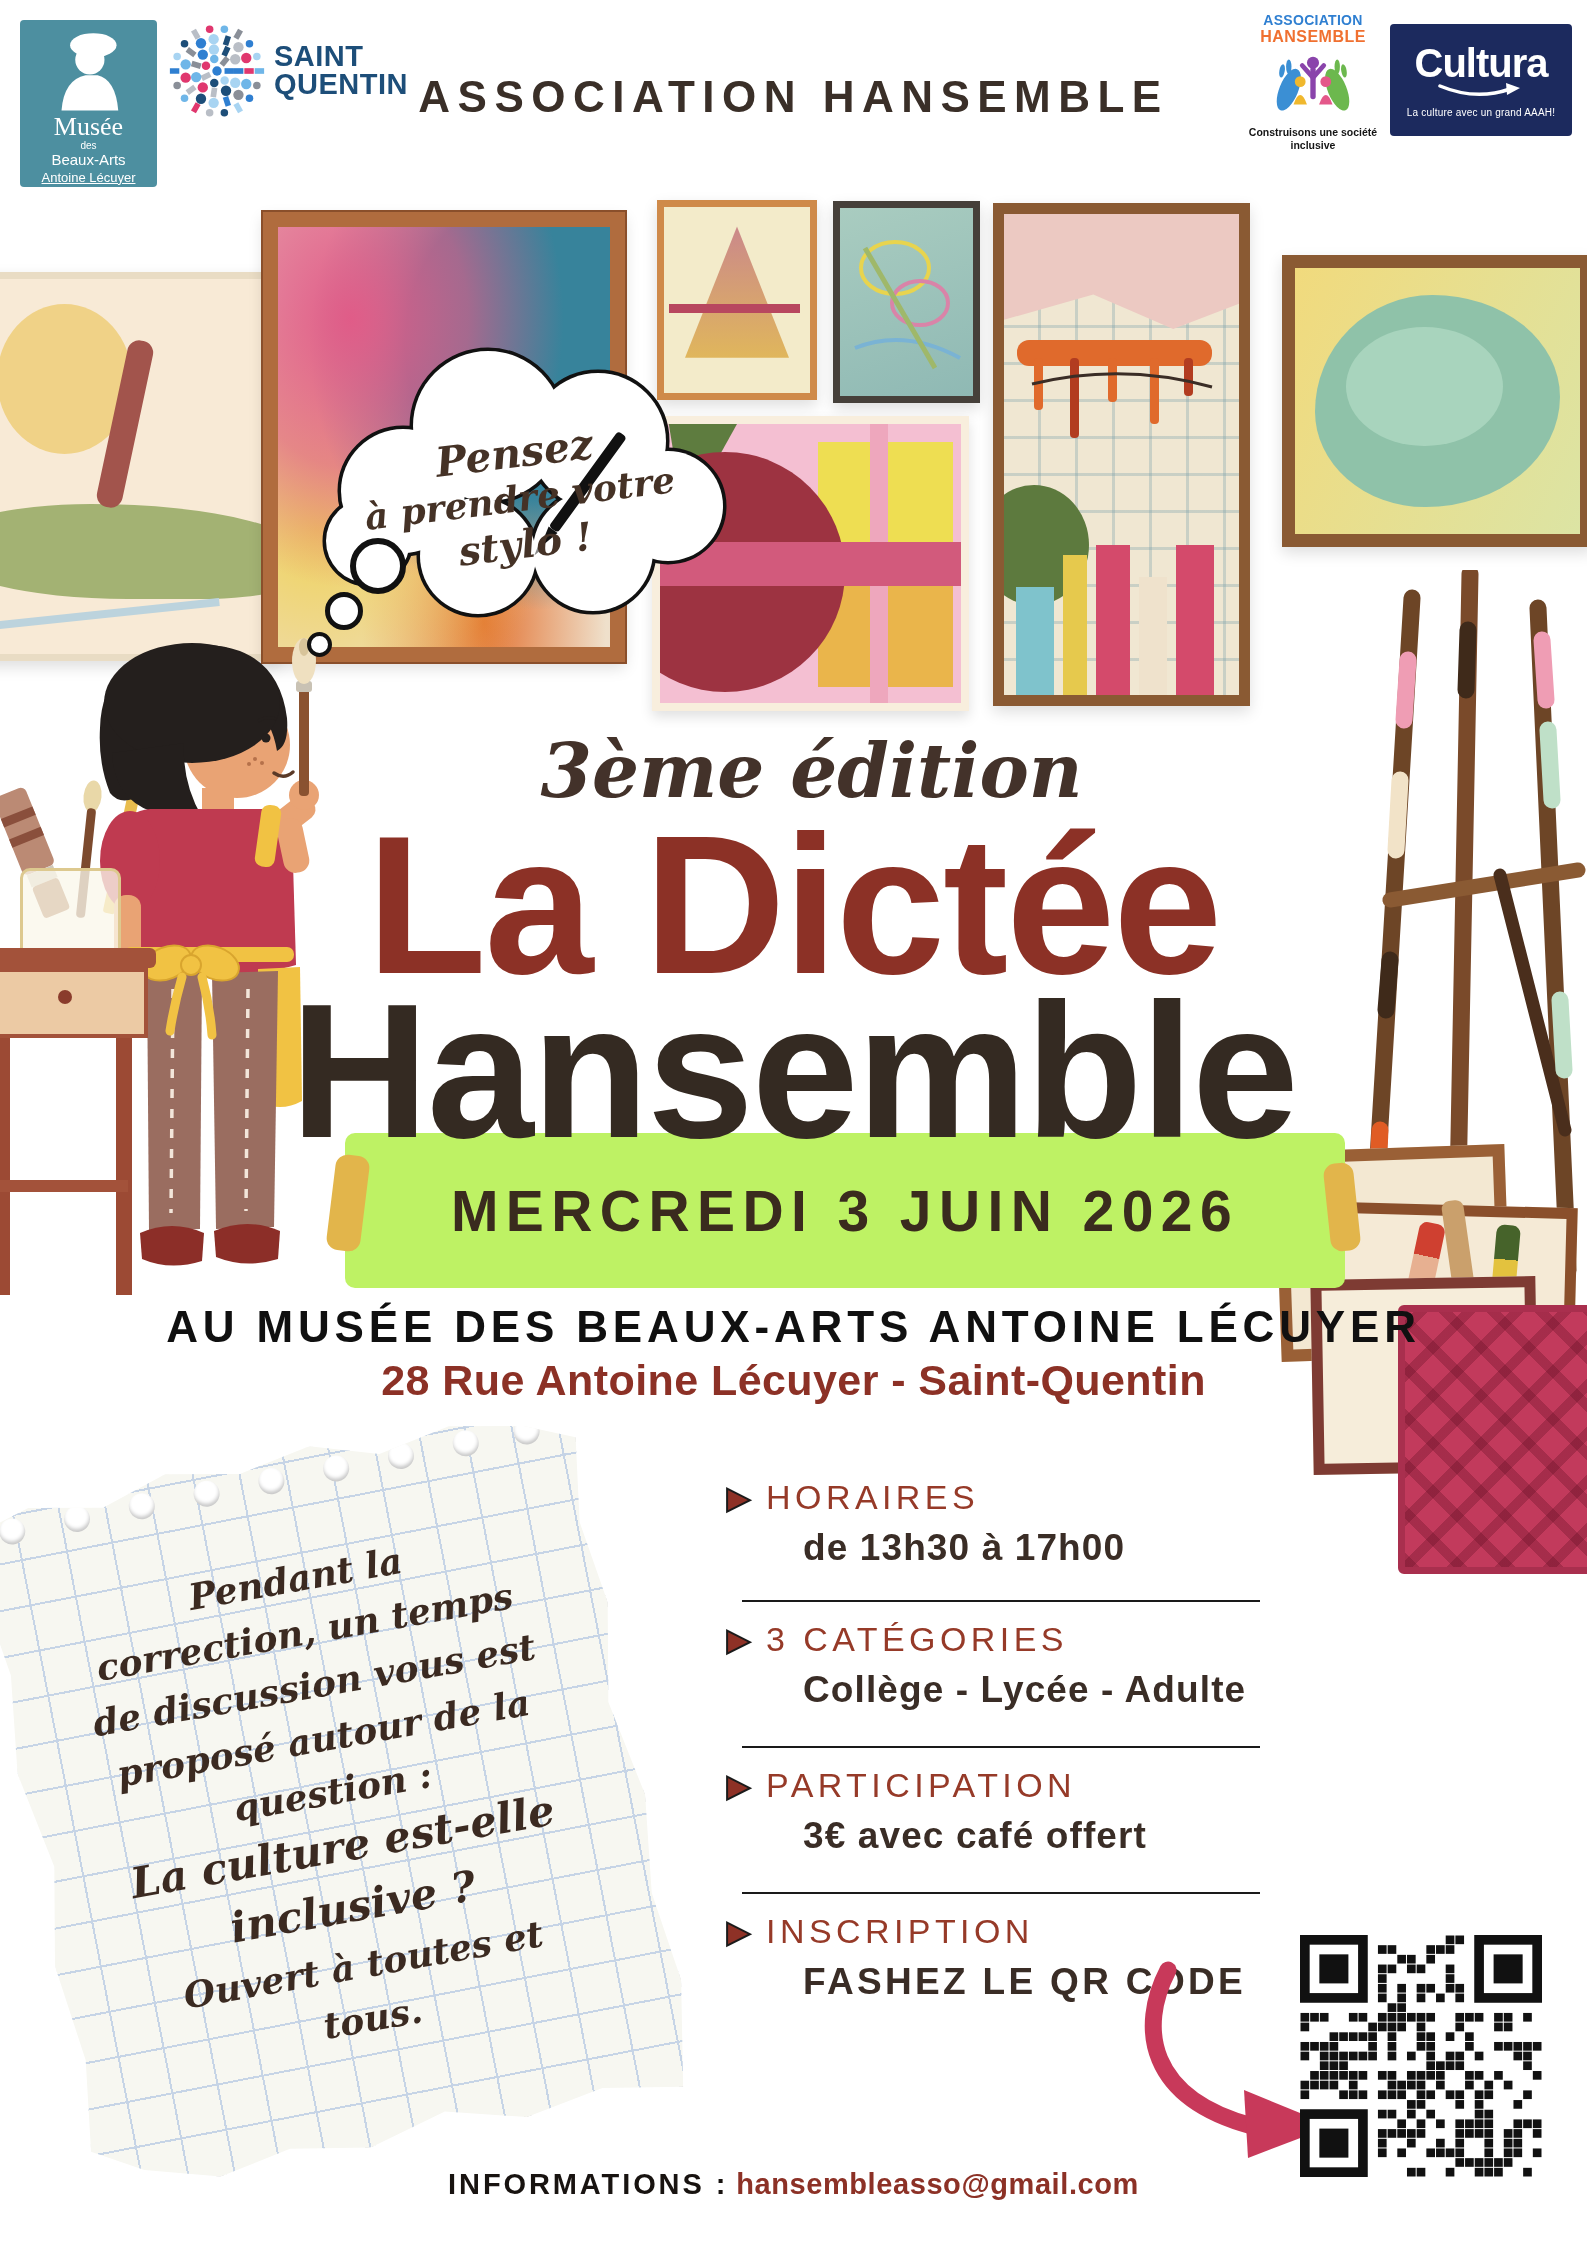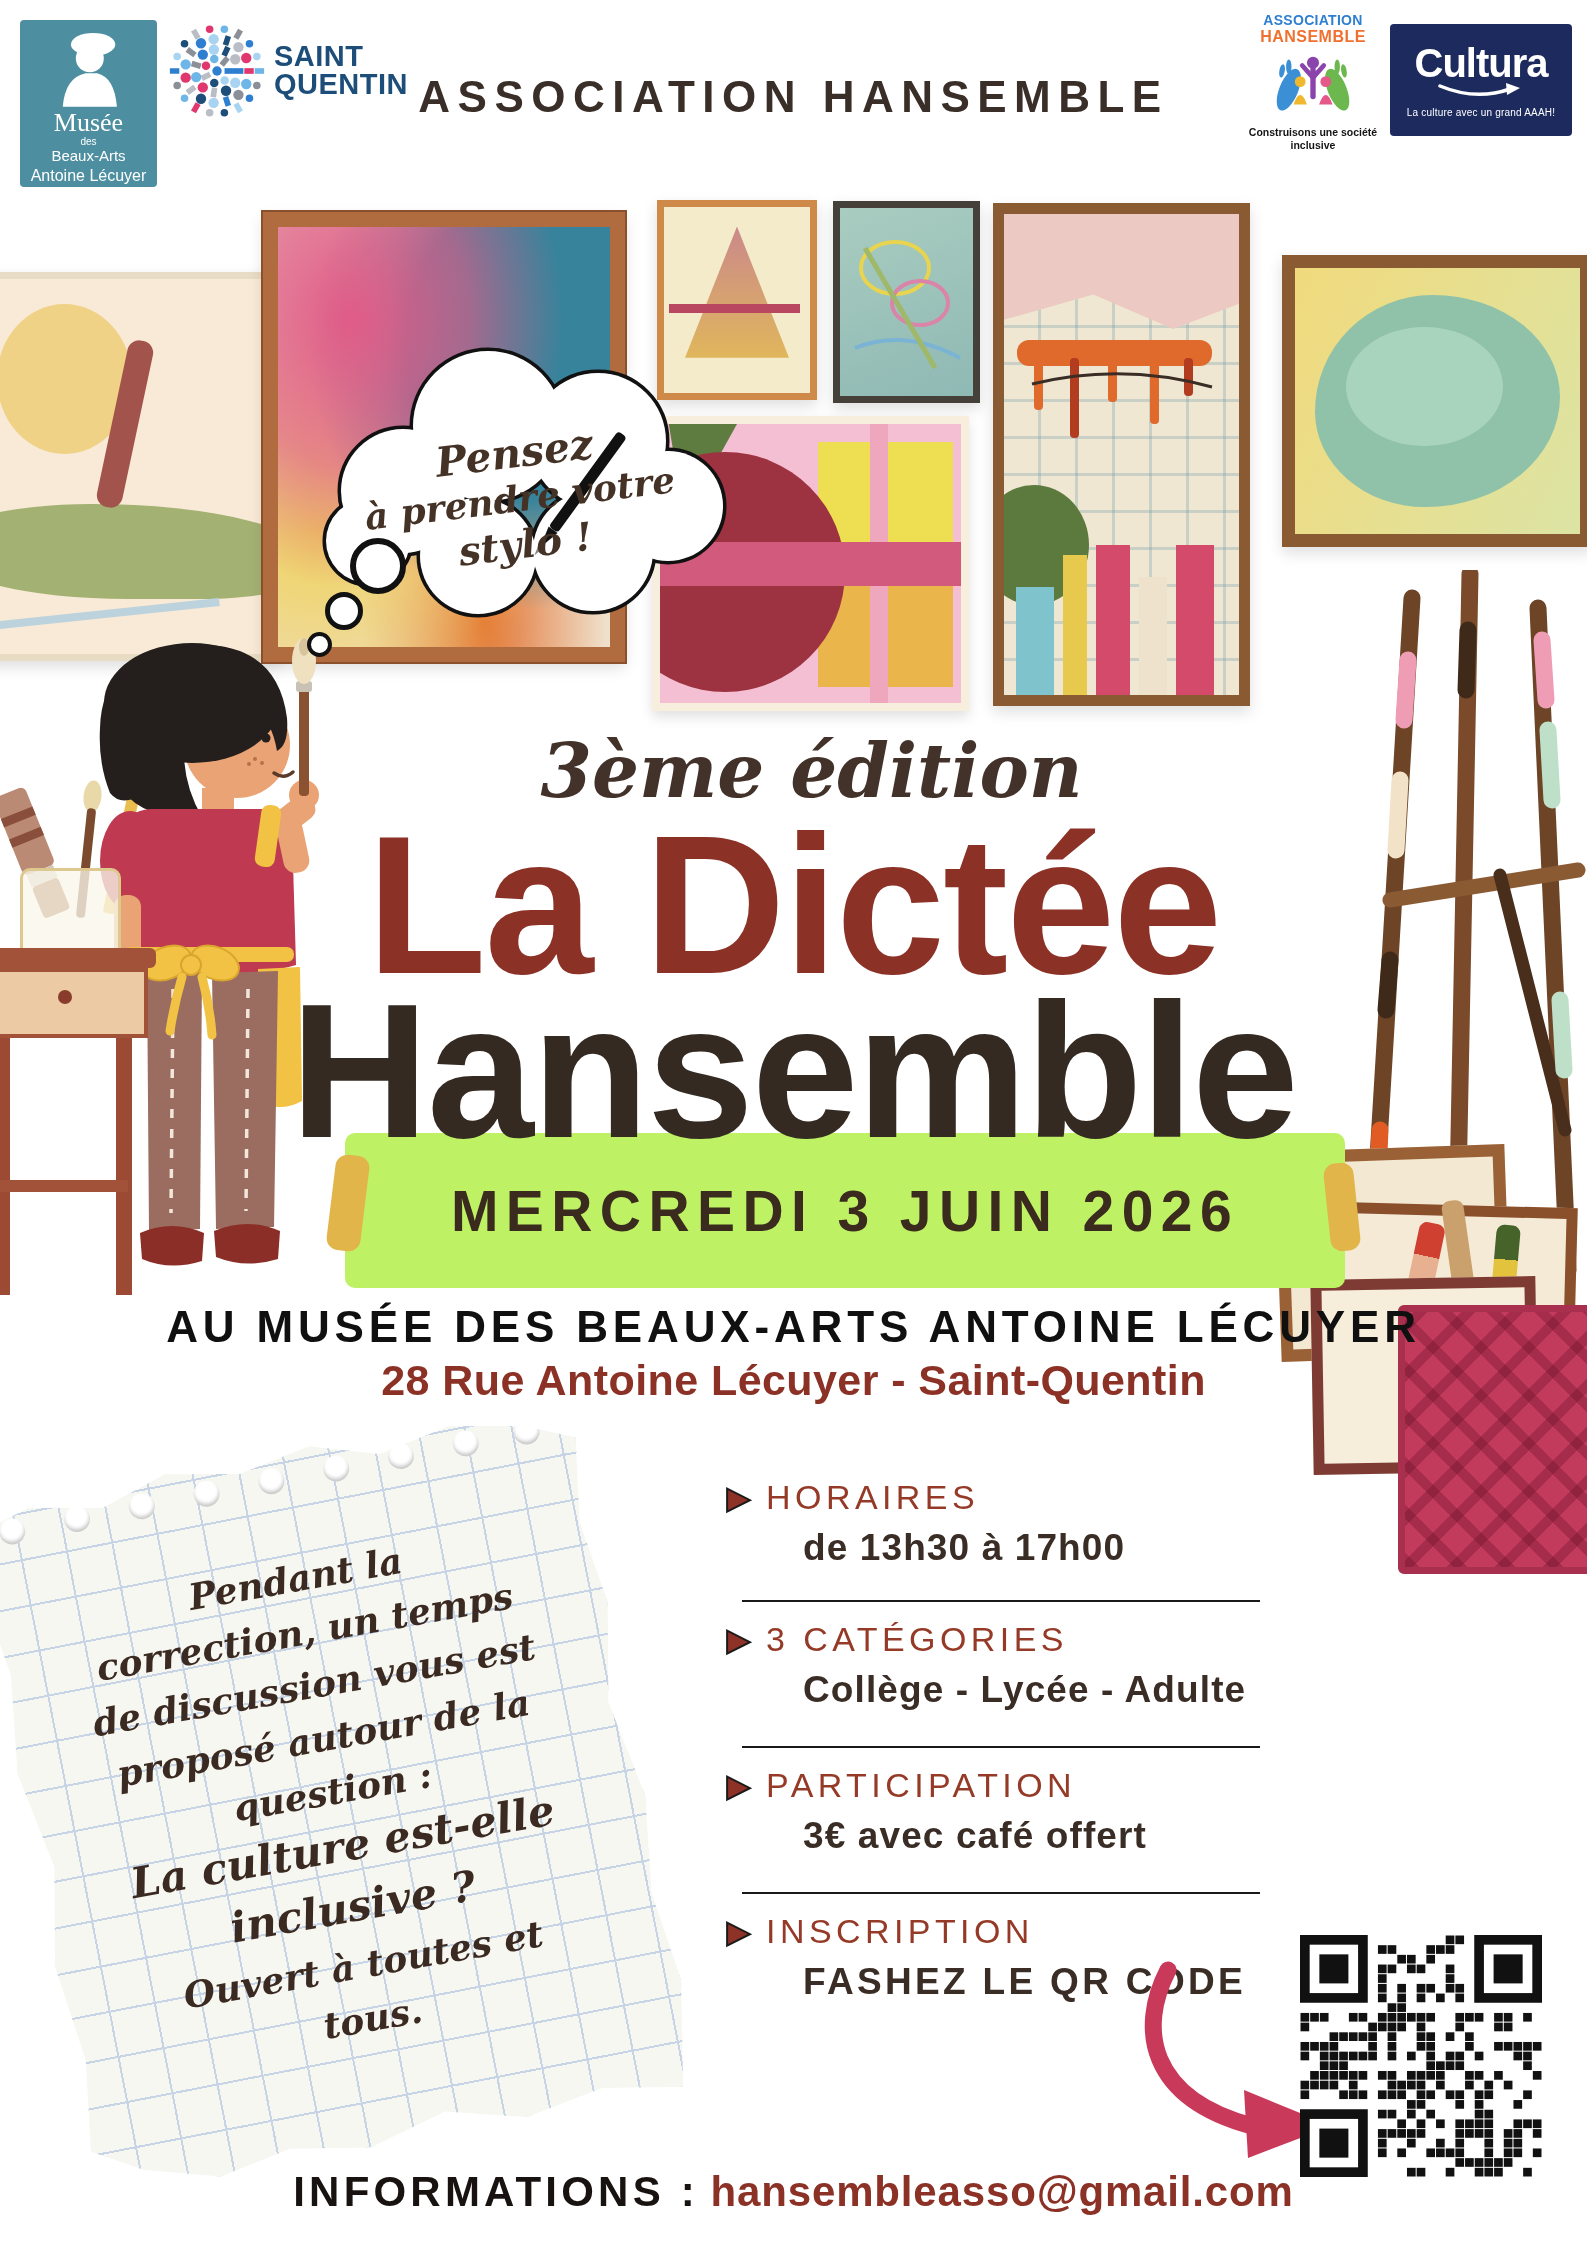--- a/index.html
+++ b/index.html
@@ -7,21 +7,21 @@
           font-family:"Liberation Sans",sans-serif;color:#3a2d26;}
   .abs{position:absolute;}
 
   
   .museum-card{left:20px;top:20px;width:137px;height:167px;background:#4d8fa0;border-radius:4px;
                display:flex;flex-direction:column;align-items:center;color:#fff;}
   .museum-card svg{width:92px;height:86px;margin-top:8px;}
   .museum-t1{font-size:26px;line-height:1;font-family:"Liberation Serif",serif;}
   .museum-t2{font-size:10px;line-height:1.2;}
   .museum-t3{font-size:15px;line-height:1.1;}
-  .museum-t4{font-size:16px;line-height:1.4;}
+  .museum-t4{font-size:13px;line-height:1.4;text-decoration:underline;}
   .sq-logo{left:168px;top:16px;width:240px;height:110px;display:flex;align-items:center;gap:8px;}
   .sq-text{font-size:29px;font-weight:bold;color:#1d4e79;line-height:.95;letter-spacing:.5px;}
   .header-title{left:360px;right:360px;top:72px;text-align:center;font-size:44px;font-weight:bold;
                 letter-spacing:.17em;color:#3a2f28;}
   .assoc-card{left:1238px;top:12px;width:150px;text-align:center;}
   .assoc-l1{font-size:14px;font-weight:bold;color:#2f7fd1;letter-spacing:.02em;}
   .assoc-l2{font-size:16px;font-weight:bold;color:#f07030;letter-spacing:.03em;}
   .assoc-card svg{width:82px;height:74px;margin:2px auto 0;}
   .assoc-tag{font-size:10.5px;font-weight:bold;color:#141414;line-height:1.25;width:140px;margin:0 auto;}
   .cultura-card{left:1390px;top:24px;width:182px;height:112px;background:#1c2a5e;border-radius:4px;
@@ -155,21 +155,21 @@
   .info-value.qrline{letter-spacing:.09em;}
   .divider{left:742px;width:518px;height:2px;background:#1a1a1a;z-index:7;}
   .it1{top:1478px;} .dv1{top:1600px;}
   .it2{top:1620px;} .dv2{top:1746px;}
   .it3{top:1766px;} .dv3{top:1892px;}
   .it4{top:1912px;}
 
   
   .qr{left:1300px;top:1935px;width:242px;height:242px;z-index:7;background:#fff;}
   .arrow{left:1140px;top:1958px;width:230px;height:205px;z-index:7;}
-  .footer{left:0;right:0;top:2168px;text-align:center;z-index:7;font-size:42px;font-weight:bold;}
+  .footer{left:0;right:0;top:2168px;text-align:center;z-index:7;font-size:29px;font-weight:bold;}
   .footer .flabel{color:#181310;letter-spacing:.1em;}
   .footer .femail{color:#8c3126;letter-spacing:.02em;}
 </style>
 </head>
 <body>
 
 <div class="poster">
 
   <div class="abs museum-card">
     <svg viewBox="0 0 100 100">

